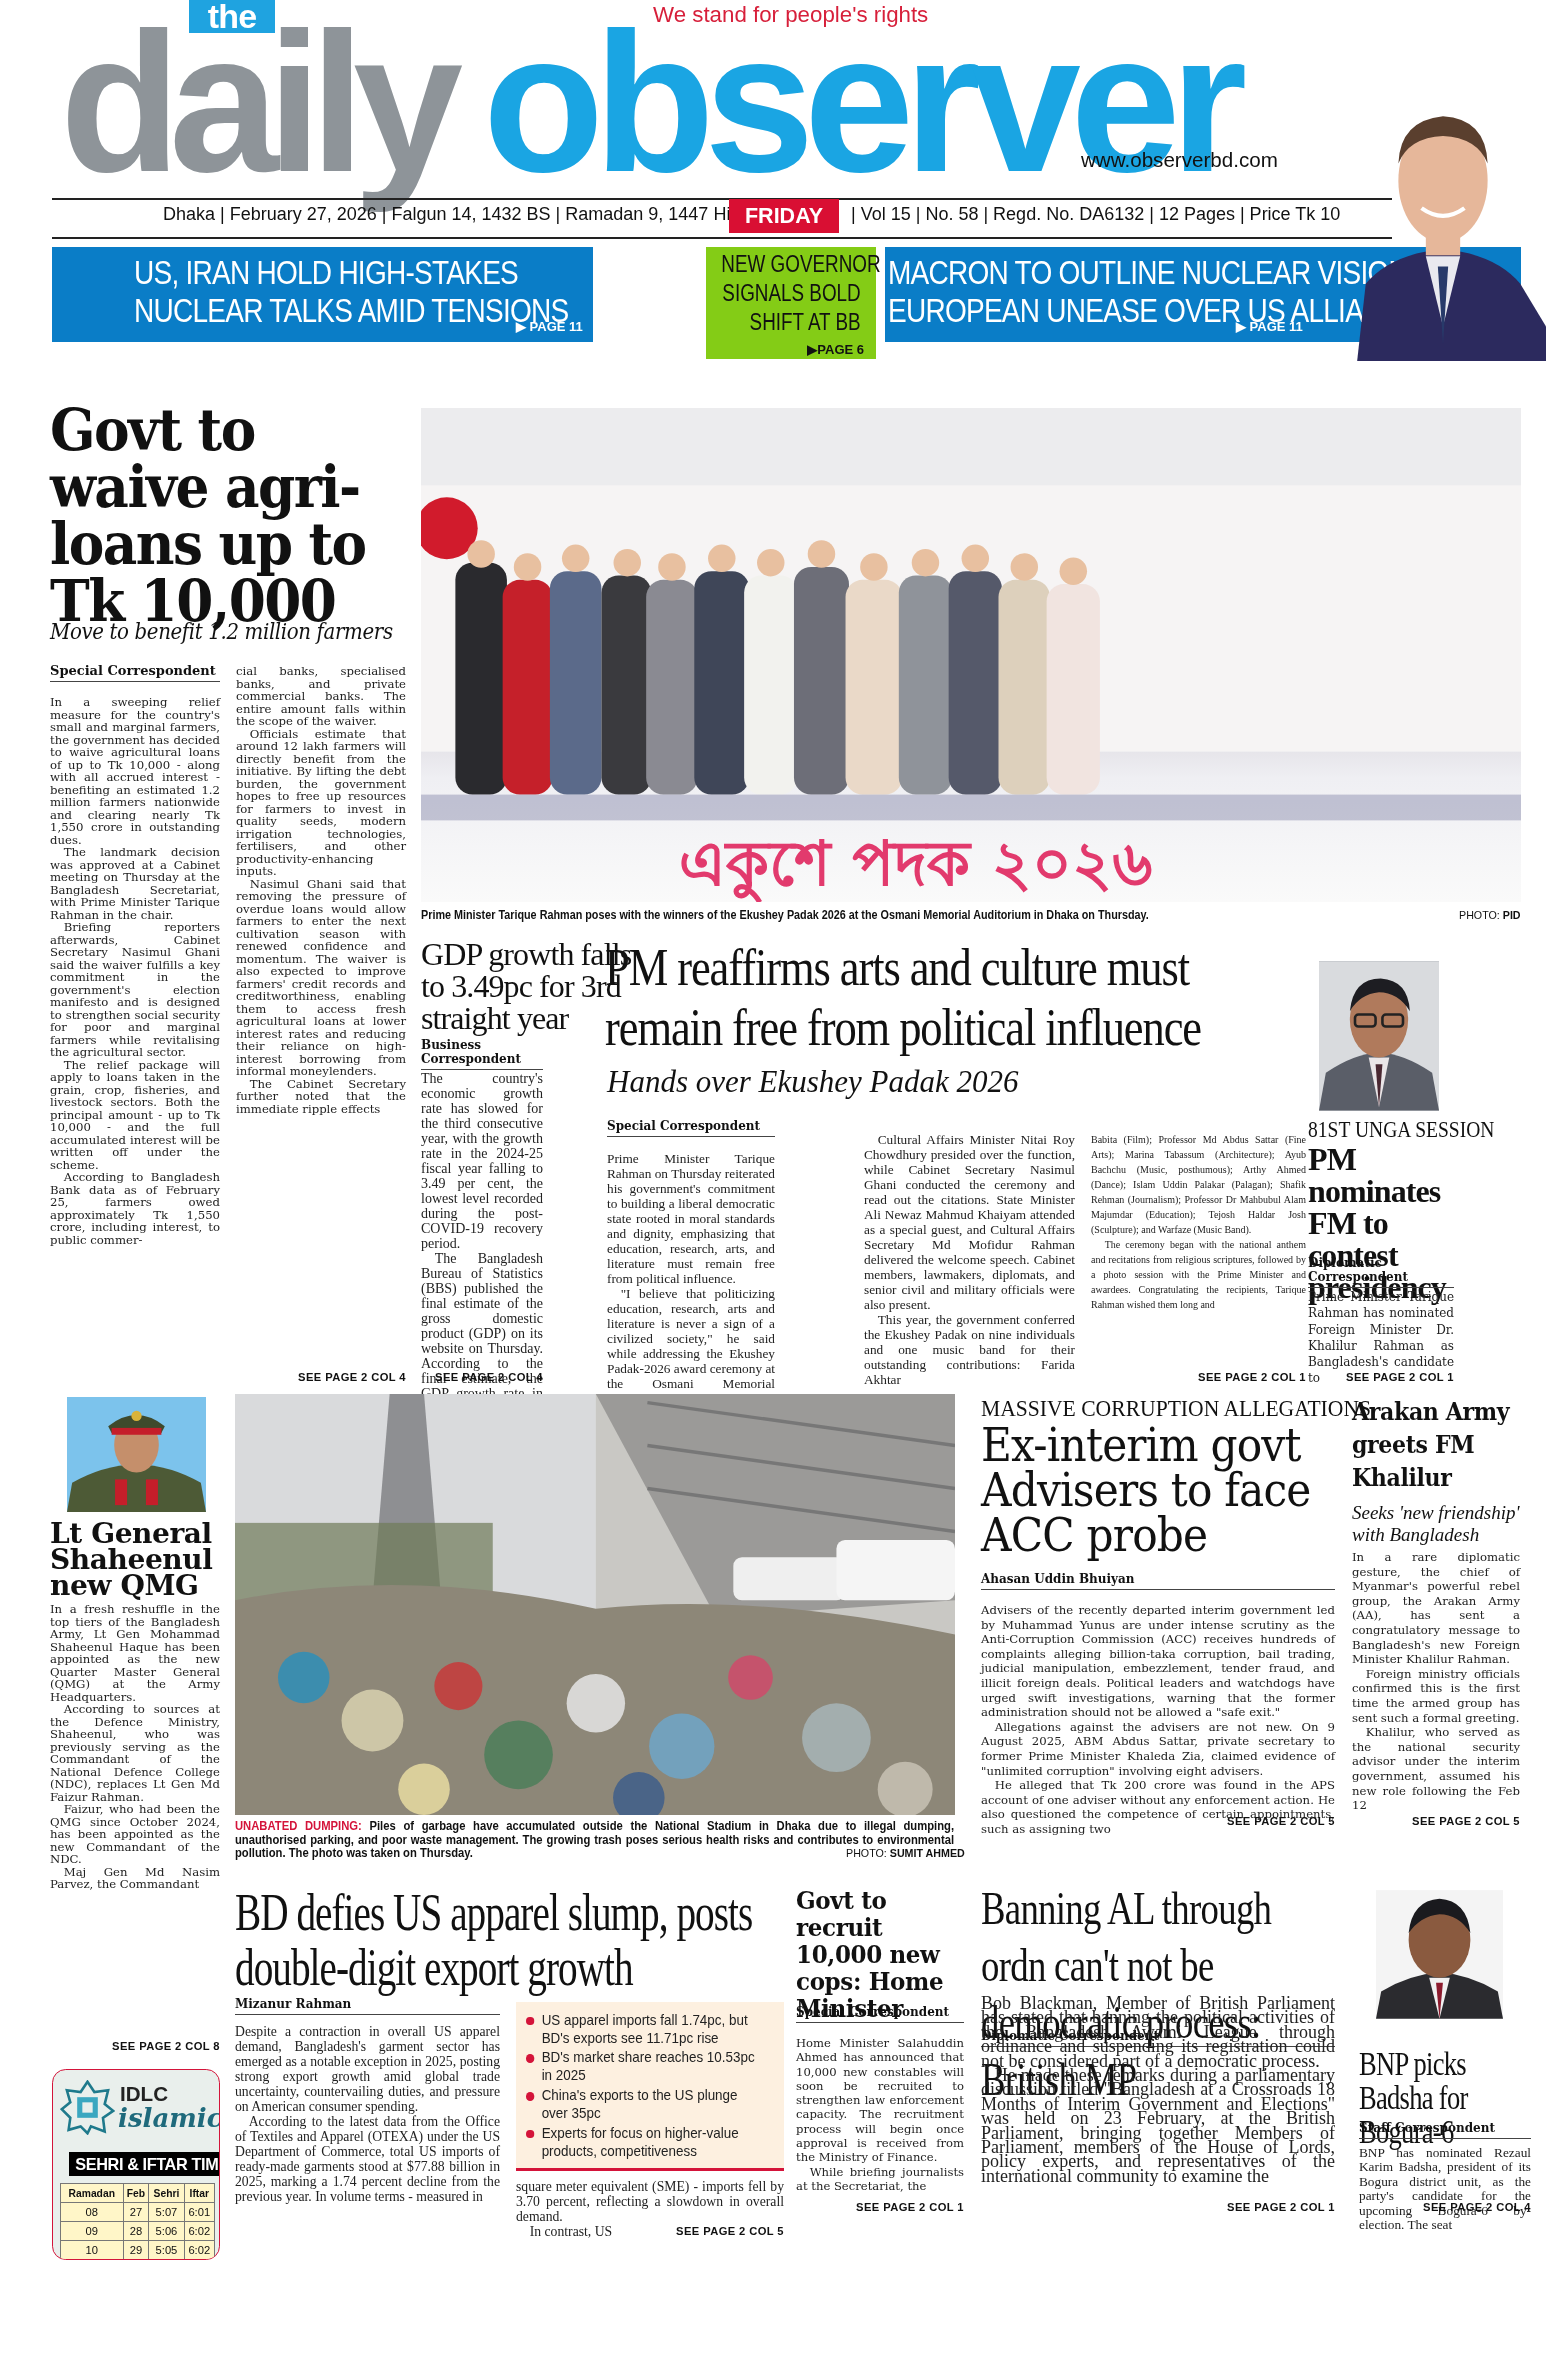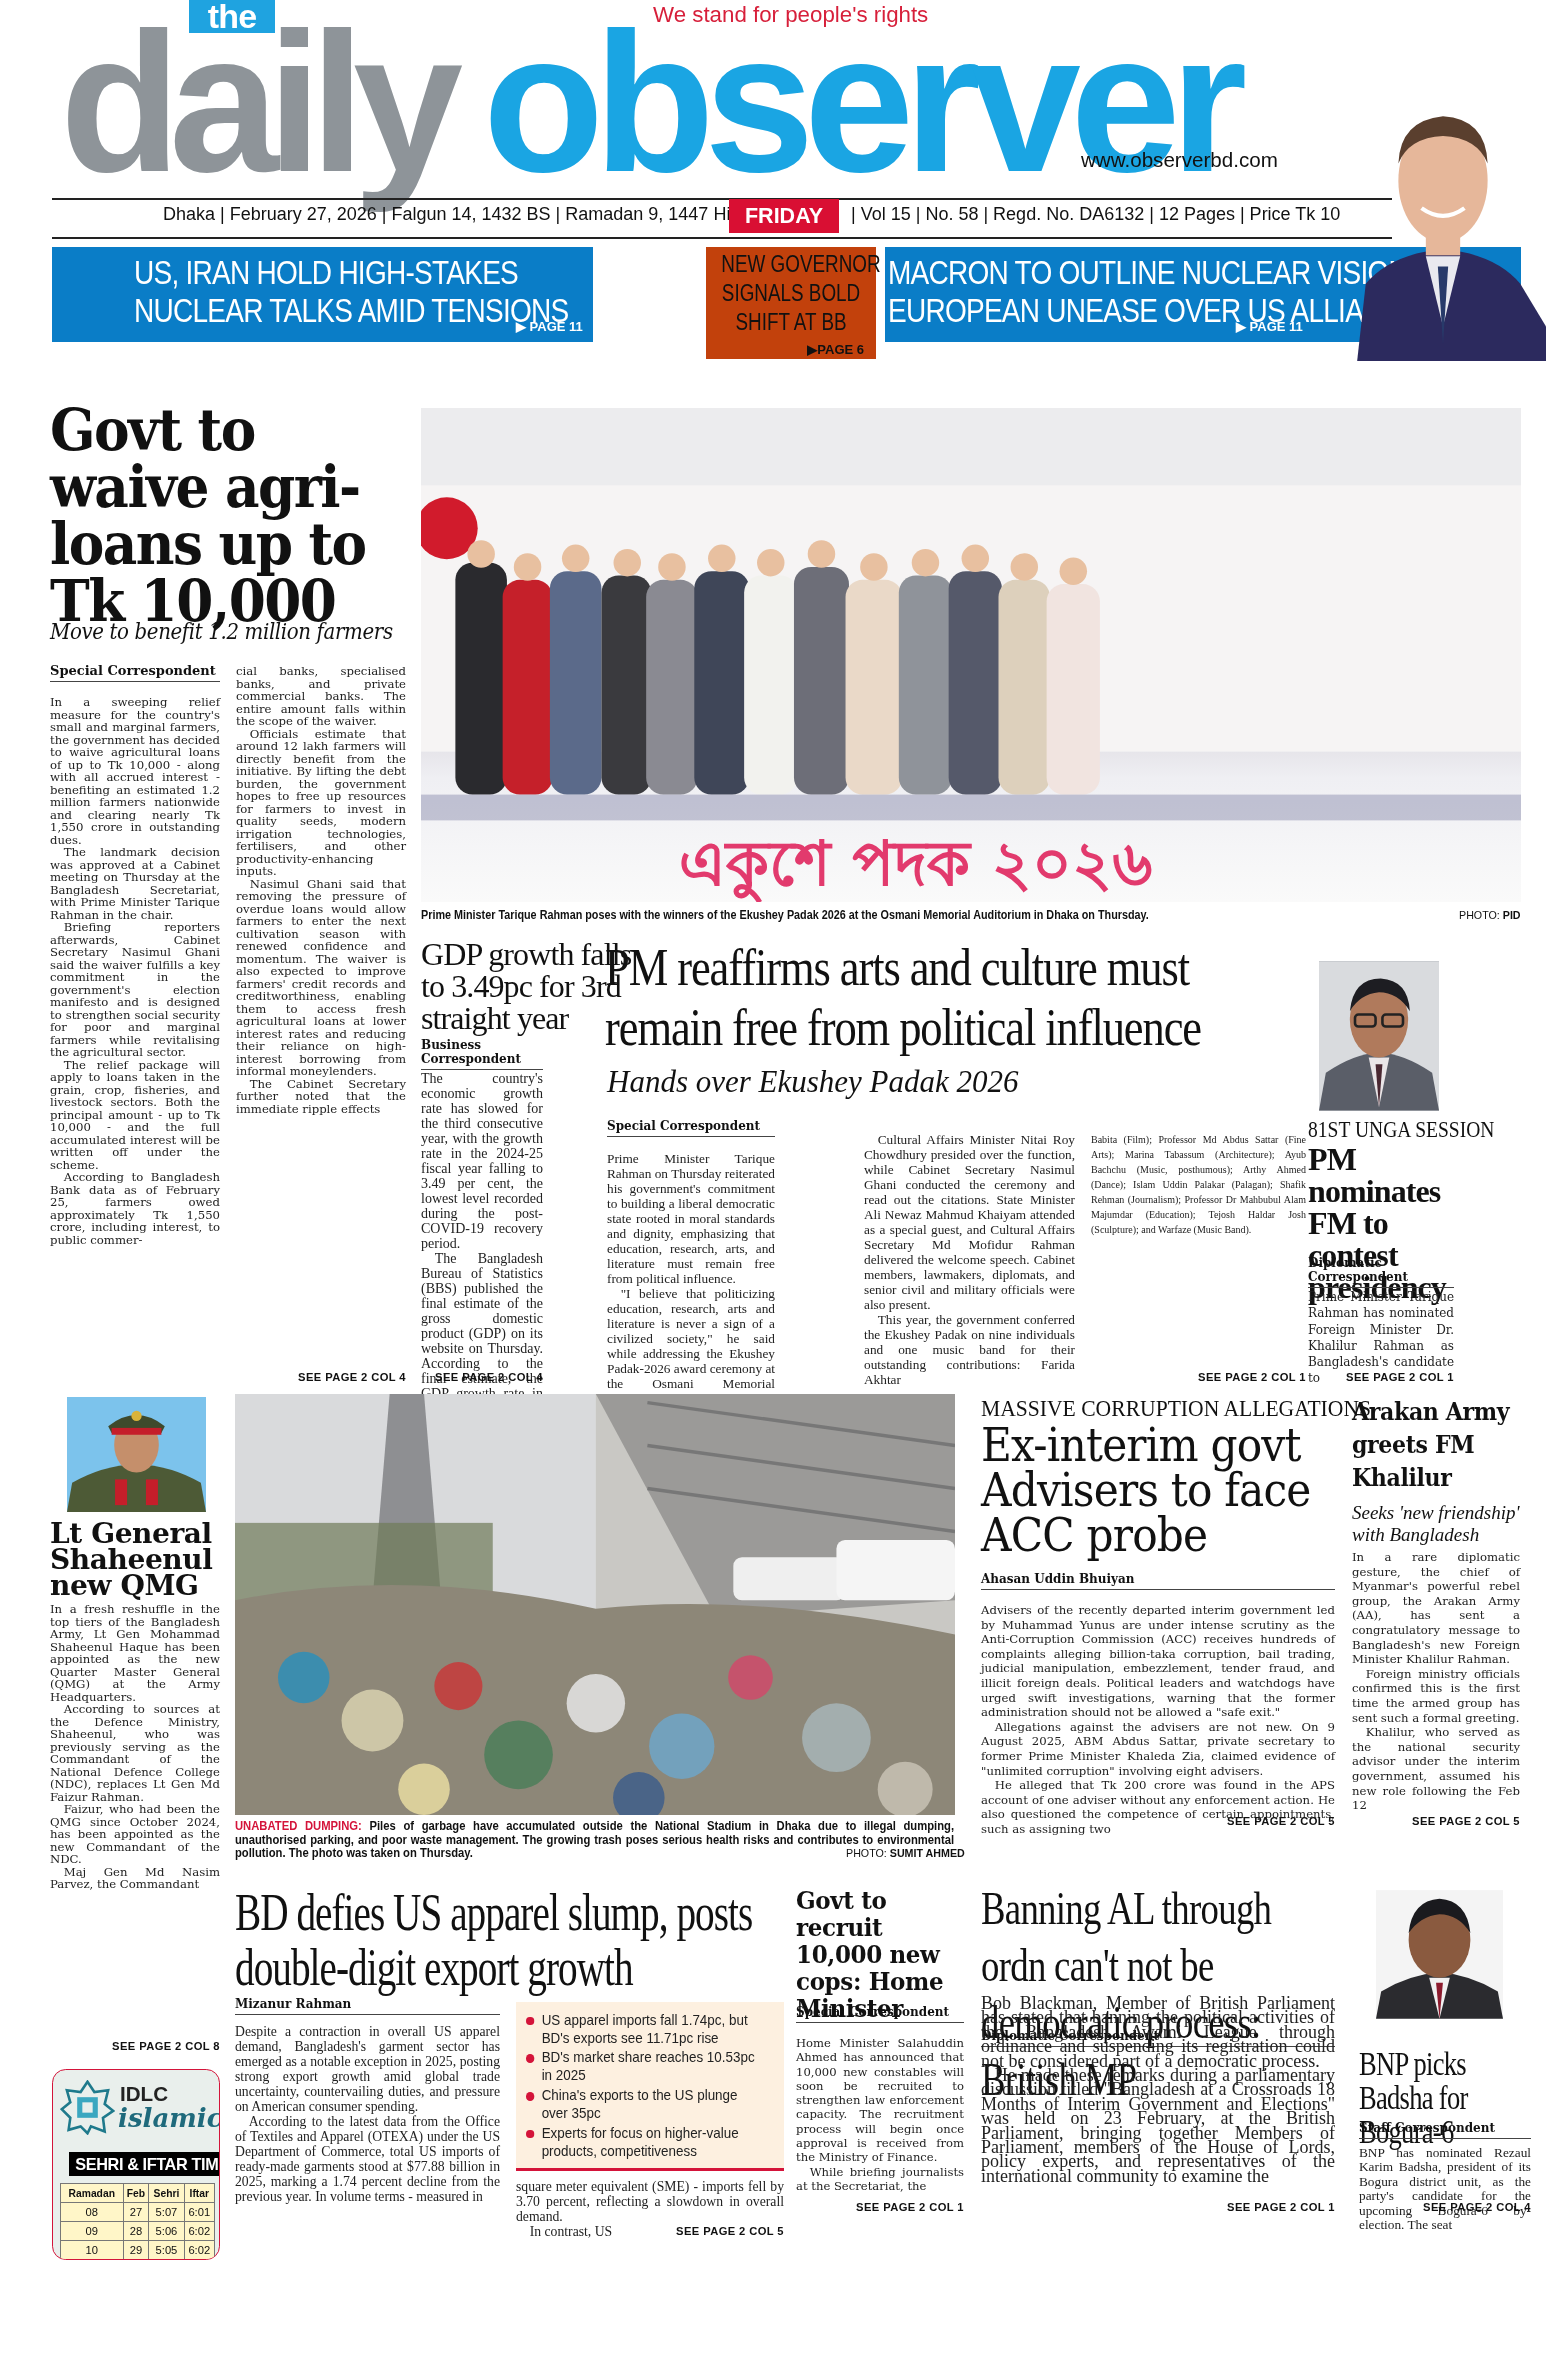--- a/index.html
+++ b/index.html
@@ -22,21 +22,21 @@
   .dateline { left: 163px; top: 204px; font-family: "Liberation Sans", sans-serif; font-size: 18px; color: #111; white-space: nowrap; }
   .friday { left: 729px; top: 199px; width: 110px; height: 34px; background: #d90f33; color: #fff; font-family: "Liberation Sans", sans-serif;
             font-weight: bold; font-size: 21.5px; line-height: 34px; text-align: center; }
   .dateline2 { left: 851px; top: 204px; font-family: "Liberation Sans", sans-serif; font-size: 18px; color: #111; white-space: nowrap; }
 
   
   .teaser { font-family: "Liberation Sans", sans-serif; color: #fff; }
   .teaser-blue { background: #0a7dc7; }
   .teaser-title { font-size: 33px; line-height: 38px; letter-spacing: -0.9px; transform: scaleX(0.85); transform-origin: left top; white-space: nowrap; }
   .page-ref { font-size: 13px; font-weight: bold; }
-  .teaser-cream { background: #c2410c; color: #111; text-align: center; }
+  .teaser-cream { background: #84cc16; color: #111; text-align: right; }
 
   
   .hl-serif-bold { font-family: "DejaVu Serif", serif; font-weight: bold; }
   .hl-condensed { font-family: "Liberation Serif", serif; transform-origin: left top; }
   .byline { font-family: "DejaVu Serif", serif; font-weight: bold; font-size: 13px; }
   .byline-rule { border-bottom: 0.9px solid #444; padding-bottom: 3.4px; }
   .body { font-family: "DejaVu Serif", serif; font-size: 11.7px; line-height: 12.5px; text-align: justify; color: #222; }
   .body p { text-indent: 13.7px; }
   .body p:first-child { text-indent: 0; }
   .body-cond { font-family: "Liberation Serif", serif; font-size: 14px; line-height: 15px; text-align: justify; color: #222; }
@@ -189,20 +189,21 @@
 <div class="abs body-cond" style="left:607px;top:1151px;width:168px;font-size:13.3px;line-height:15px;">
   <p class="noind">Prime Minister Tarique Rahman on Thursday reiterated his government's commitment to building a liberal democratic state rooted in moral standards and dignity, emphasizing that education, research, arts, and literature must remain free from political influence.</p>
     <p>"I believe that politicizing education, research, arts and literature is never a sign of a civilized society," he said while addressing the Ekushey Padak-2026 award ceremony at the Osmani Memorial Auditorium in Dhaka.</p>
 </div>
 <div class="abs body-cond" style="left:864px;top:1132px;width:211px;font-size:13.3px;line-height:15px;">
   <p>Cultural Affairs Minister Nitai Roy Chowdhury presided over the function, while Cabinet Secretary Nasimul Ghani conducted the ceremony and read out the citations. State Minister Ali Newaz Mahmud Khaiyam attended as a special guest, and Cultural Affairs Secretary Md Mofidur Rahman delivered the welcome speech. Cabinet members, lawmakers, diplomats, and senior civil and military officials were also present.</p>
     <p>This year, the government conferred the Ekushey Padak on nine individuals and one music band for their outstanding contributions: Farida Akhtar</p>
 </div>
 <div class="abs body-cond" style="left:1091px;top:1132px;width:215px;font-size:10px;line-height:15px;">
   <p class="noind">Babita (Film); Professor Md Abdus Sattar (Fine Arts); Marina Tabassum (Architecture); Ayub Bachchu (Music, posthumous); Arthy Ahmed (Dance); Islam Uddin Palakar (Palagan); Shafik Rehman (Journalism); Professor Dr Mahbubul Alam Majumdar (Education); Tejosh Haldar Josh (Sculpture); and Warfaze (Music Band).</p>
+    <p>The ceremony began with the national anthem and recitations from religious scriptures, followed by a photo session with the Prime Minister and awardees. Congratulating the recipients, Tarique Rahman wished them long and</p>
 </div>
 <div class="abs see" style="left:1091px;top:1371px;width:215px;">SEE PAGE 2 COL 1</div>
 
 <div class="abs photo" style="left:1319px;top:961px;width:120px;height:150px;background:#b5b8bd;">
   <svg width="120" height="150" viewBox="0 0 140 174">
     <rect width="140" height="174" fill="#d9dbde"></rect>
     <path d="M0 174 L8 130 Q40 108 70 106 Q100 108 132 130 L140 174 Z" fill="#5a5e68"></path>
     <path d="M58 112 L70 170 L82 112 Z" fill="#eae6e8"></path>
     <path d="M66 120 L70 170 L74 120 Z" fill="#4a2832"></path>
     <ellipse cx="70" cy="68" rx="34" ry="44" fill="#b07a5c"></ellipse>

